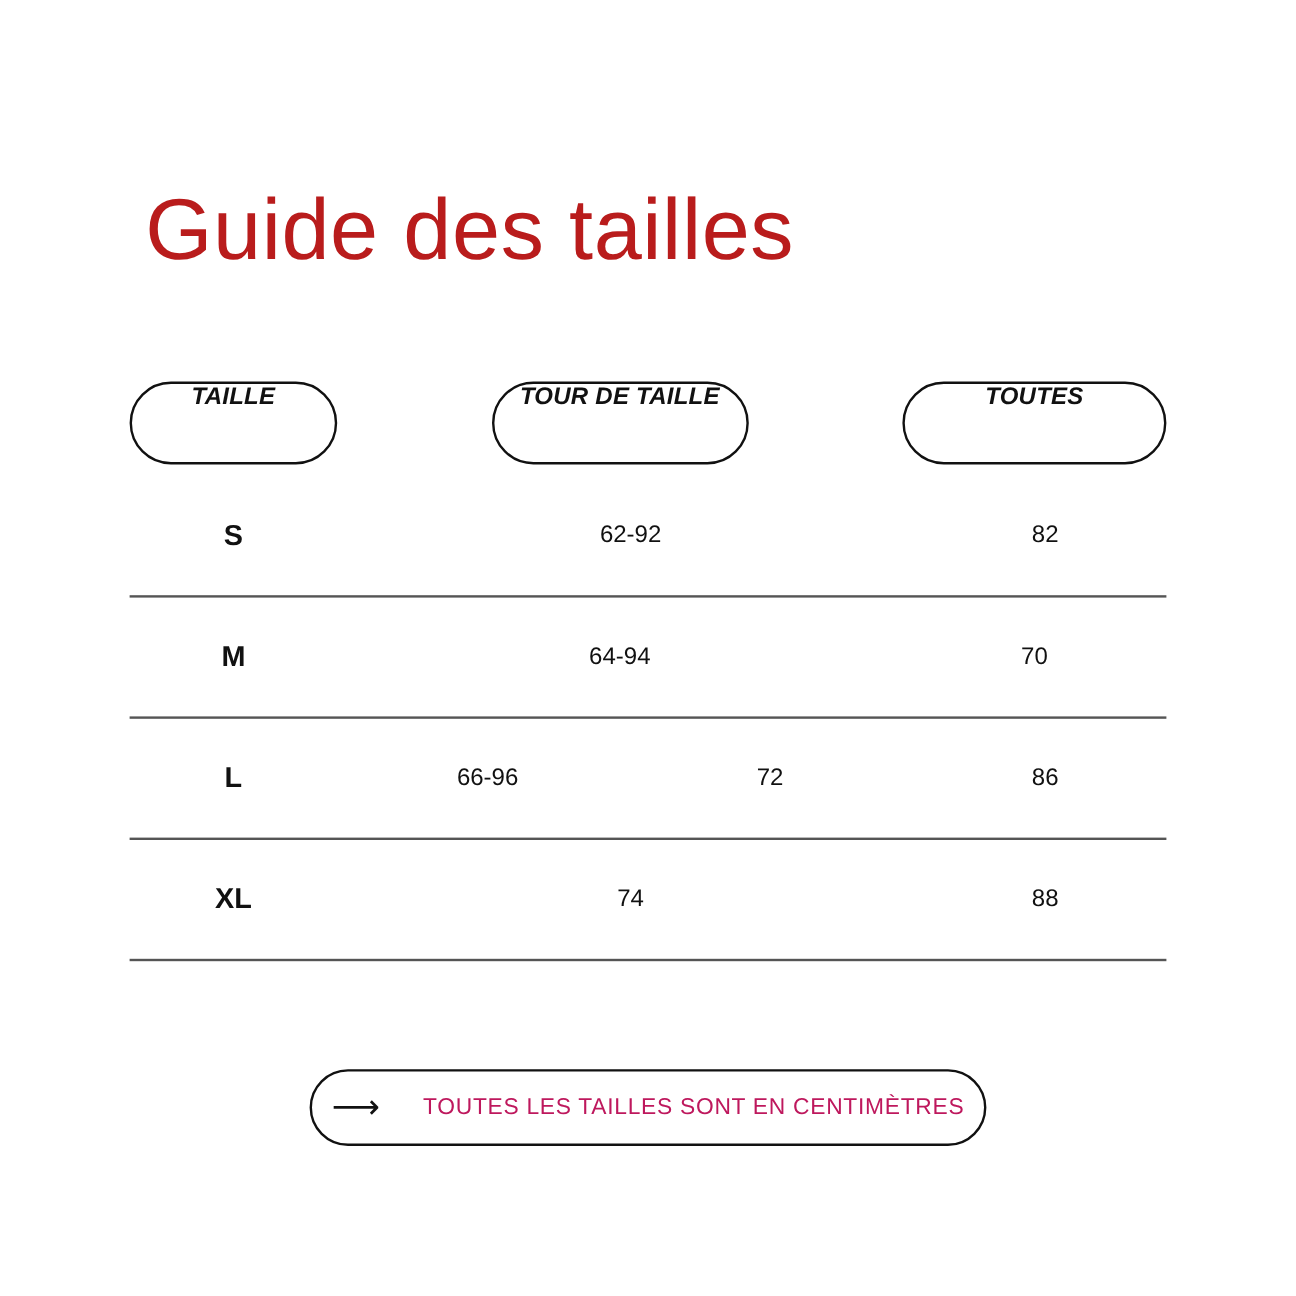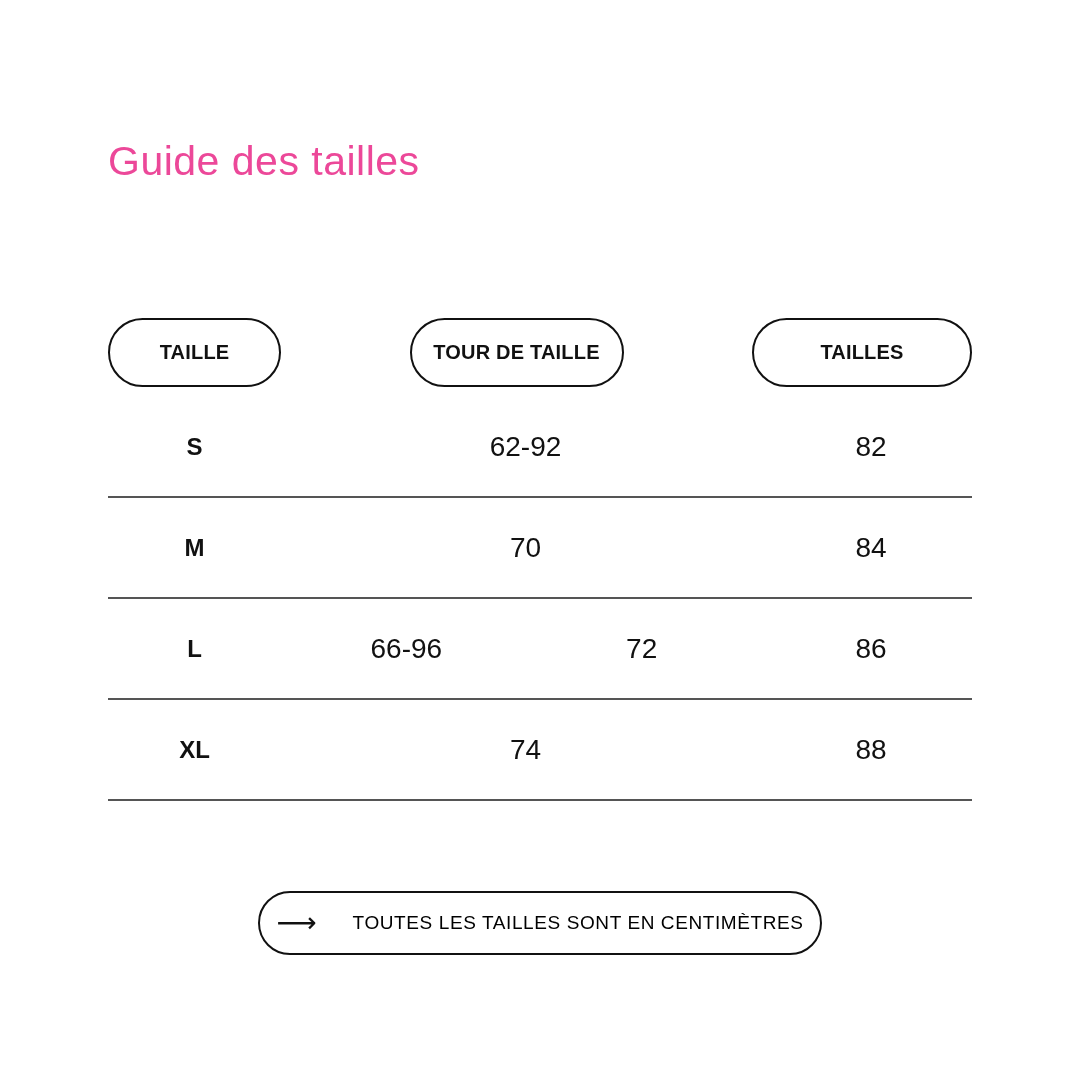--- a/index.html
+++ b/index.html
@@ -9,64 +9,64 @@
     height: 1080px;
     background: #ffffff;
     color: #111111;
     font-family: "Liberation Sans", sans-serif;
     overflow: hidden;
   }
   .page-title {
     position: absolute;
     left: 108px;
     top: 138px;
-    margin: 0;
-    font-size: 41px;
+    margin: 13px;
+    font-size: 72px;
     font-weight: 500;
     letter-spacing: 0.5px;
-    color: #ec4899;
+    color: #b91c1c;
   }
   .size-table {
     position: absolute;
     left: 108px;
     top: 318px;
     width: 864px;
   }
   .head-row {
     display: flex;
     justify-content: space-between;
     height: 69px;
     margin-bottom: 10px;
   }
   .pill {
     box-sizing: border-box;
     border: 2.5px solid #111111;
     border-radius: 40px;
     display: flex;
-    align-items: center;
     justify-content: center;
     font-weight: 700;
     font-size: 20px;
     letter-spacing: 0.2px;
     background: #ffffff;
+    font-style: italic;
   }
   .w1 { width: 173px; }
   .w2 { width: 214px; }
   .w3 { width: 220px; }
   .w4 { width: 202px; }
   .row {
     display: flex;
     justify-content: space-between;
     align-items: center;
     height: 99px;
     border-bottom: 2px solid #555555;
   }
   .cell {
     text-align: center;
-    font-size: 28px;
+    font-size: 20px;
     font-weight: 400;
     color: #111111;
   }
   .cell.size {
     font-size: 24px;
     font-weight: 700;
   }
   .footer-pill {
     position: absolute;
     left: 258px;
@@ -84,54 +84,54 @@
   }
   .arrow-glyph {
     font-size: 28px;
     line-height: 1;
     font-weight: 400;
     color: #111111;
   }
   .note-label {
     font-size: 19px;
     letter-spacing: 0.6px;
-    color: #000000;
+    color: #be185d;
   }
 </style>
 </head>
 <body>
 
 <div class="canvas">
 
   <h1 class="page-title">Guide des tailles</h1>
 
   <div class="size-table">
 
     <div class="head-row">
       <div class="pill w1">
         <span>TAILLE</span>
       </div>
       <div class="pill w2">
         <span>TOUR DE TAILLE</span>
       </div>
       <div class="pill w3">
-        <span>TAILLES</span>
+        <span>TOUTES</span>
       </div>
     </div>
 
     <div class="row">
       <div class="cell size w1">S</div>
       <div class="cell w2">62-92</div>
       <div class="cell w4">82</div>
     </div>
 
     <div class="row">
       <div class="cell size w1">M</div>
+      <div class="cell w2">64-94</div>
       <div class="cell w3">70</div>
-      <div class="cell w4">84</div>
     </div>
 
     <div class="row">
       <div class="cell size w1">L</div>
       <div class="cell w2">66-96</div>
       <div class="cell w3">72</div>
       <div class="cell w4">86</div>
     </div>
 
     <div class="row">

